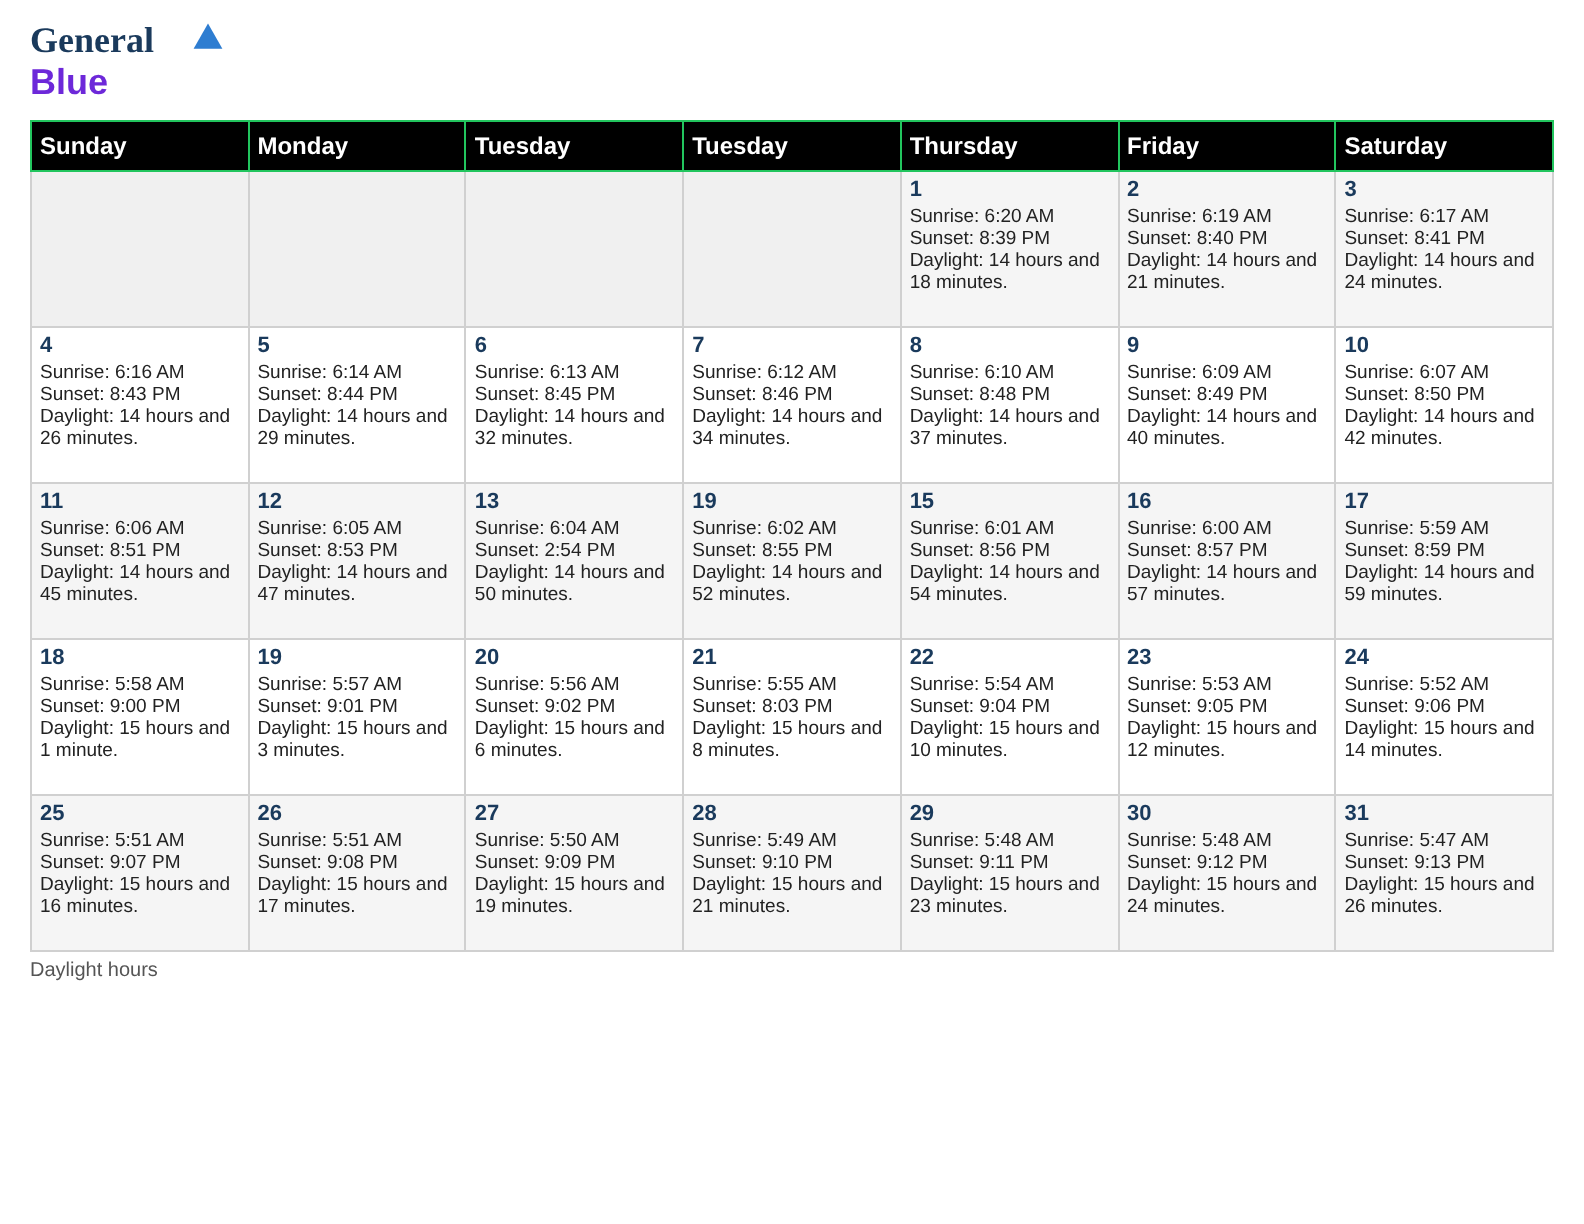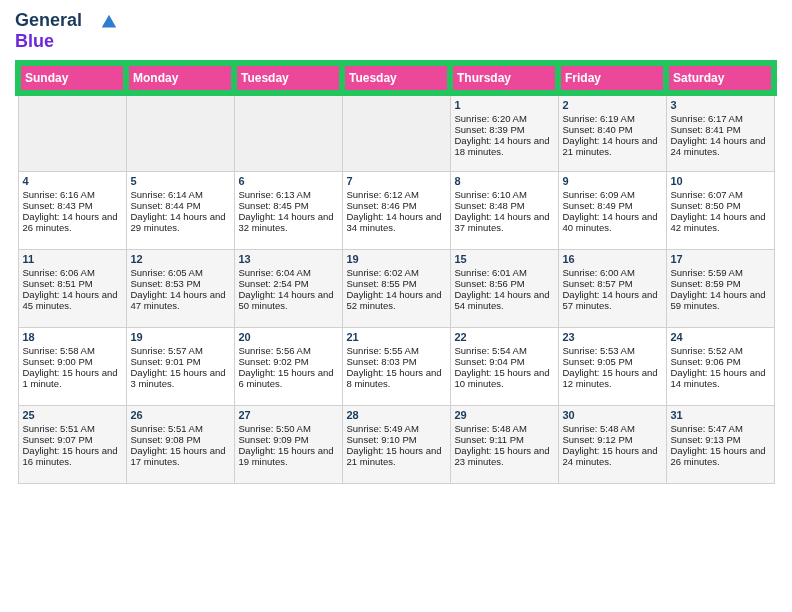--- a/index.html
+++ b/index.html
@@ -20,22 +20,23 @@
       align-items: flex-start;
       margin-bottom: 8px;
     }
     .logo {
       display: flex;
       flex-direction: column;
       align-items: flex-start;
     }
     .logo-text {
       display: flex;
-      align-items: flex-end;
+      align-items: flex-start;
       gap: 16px;
+      font-family: Liberation Serif, serif;
     }
     .logo-general {
       font-size: 18px;
       font-weight: bold;
       color: #1a3a5c;
     }
     .logo-blue {
       font-size: 18px;
       font-weight: bold;
       color: #6d28d9;
@@ -57,27 +58,27 @@
     .subtitle {
       font-size: 14px;
       color: #333;
     }
     table {
       width: 100%;
       border-collapse: collapse;
       table-layout: fixed;
     }
     thead tr th {
-      background-color: #ec4899;
+      background-color: #000000;
       color: #fff;
       font-size: 12px;
       font-weight: bold;
       padding: 5px 4px;
       text-align: left;
-      border: 6px solid #22c55e;
+      border: 1px solid #22c55e;
     }
     tbody tr td {
       vertical-align: top;
       padding: 3px 4px;
       border: 1px solid #d0d0d0;
       font-size: 9.5px;
       color: #222;
       height: 78px;
       background: #fff;
     }
@@ -326,13 +327,16 @@
           <td>
             <span class="day-num">31</span>
             <div>Sunrise: 5:47 AM</div>
             <div>Sunset: 9:13 PM</div>
             <div>Daylight: 15 hours and 26 minutes.</div>
           </td>
         </tr>
       </tbody>
   </table>
 
+  <div class="footer-note">
+    <span>Daylight hours</span>
+  </div>
 </div>
 
 </body></html>

